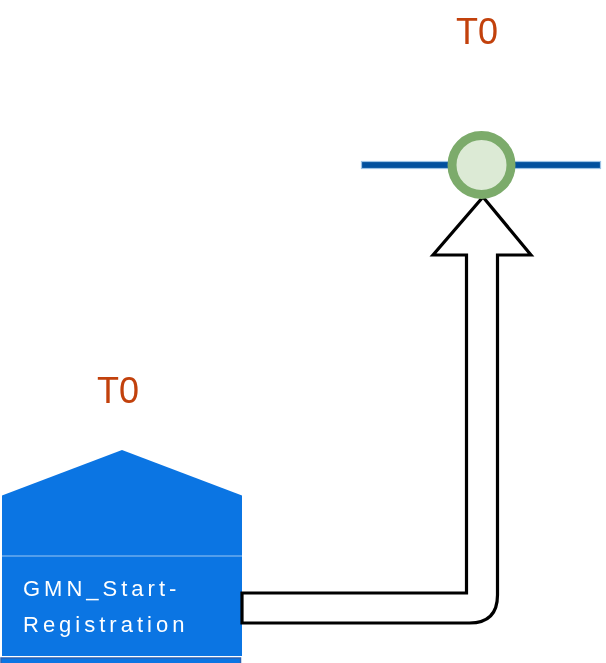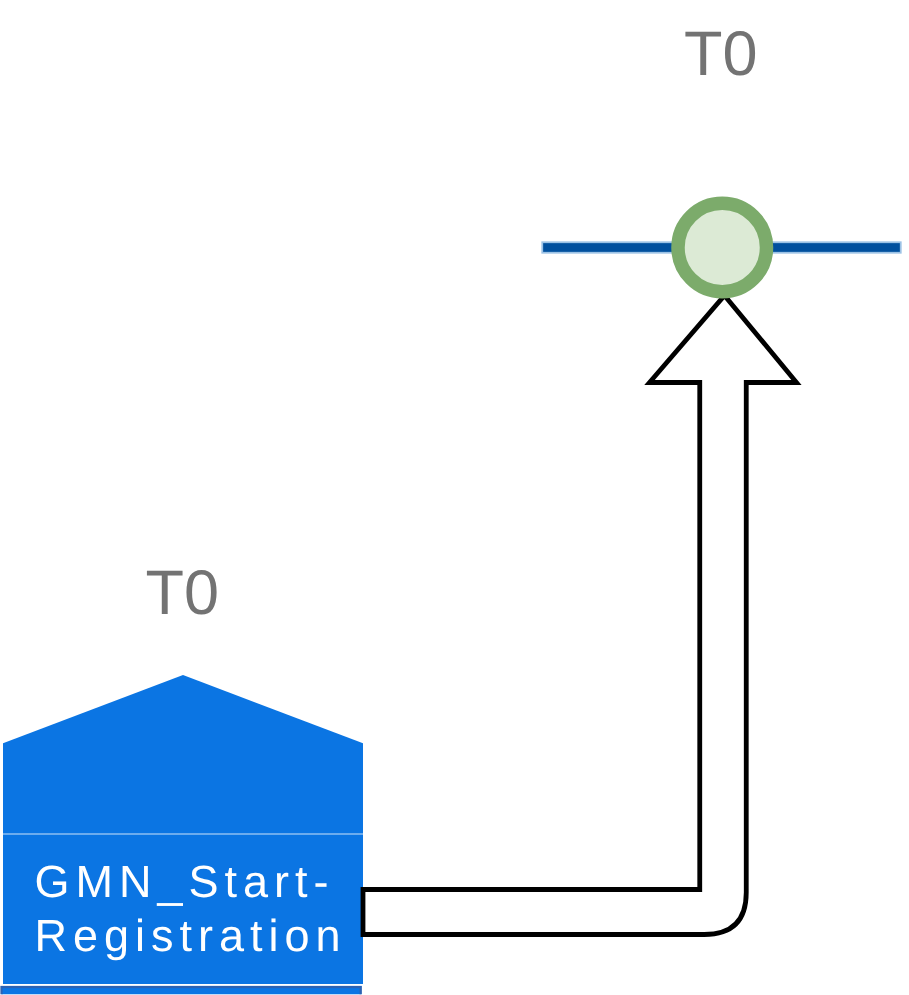--- a/index.html
+++ b/index.html
@@ -17,40 +17,40 @@
   }
   #diagram-svg {
     position: absolute;
     left: 0;
     top: 0;
     width: 606px;
     height: 663px;
   }
   .t0-label {
     position: absolute;
-    color: #737373;
-    font-size: 42px;
+    color: #c2410c;
+    font-size: 36px;
     line-height: 1.12;
     white-space: nowrap;
   }
   #t0-top {
     left: 456px;
     top: 12px;
   }
   #t0-source {
     left: 97px;
     top: 371px;
   }
   #node-label {
     position: absolute;
     left: 23px;
     top: 571px;
     width: 215px;
     color: #ffffff;
-    font-size: 30px;
+    font-size: 22px;
     line-height: 36px;
     letter-spacing: 4px;
     white-space: pre-line;
   }
 </style>
 </head>
 <body>
 
 <div id="canvas">
 

